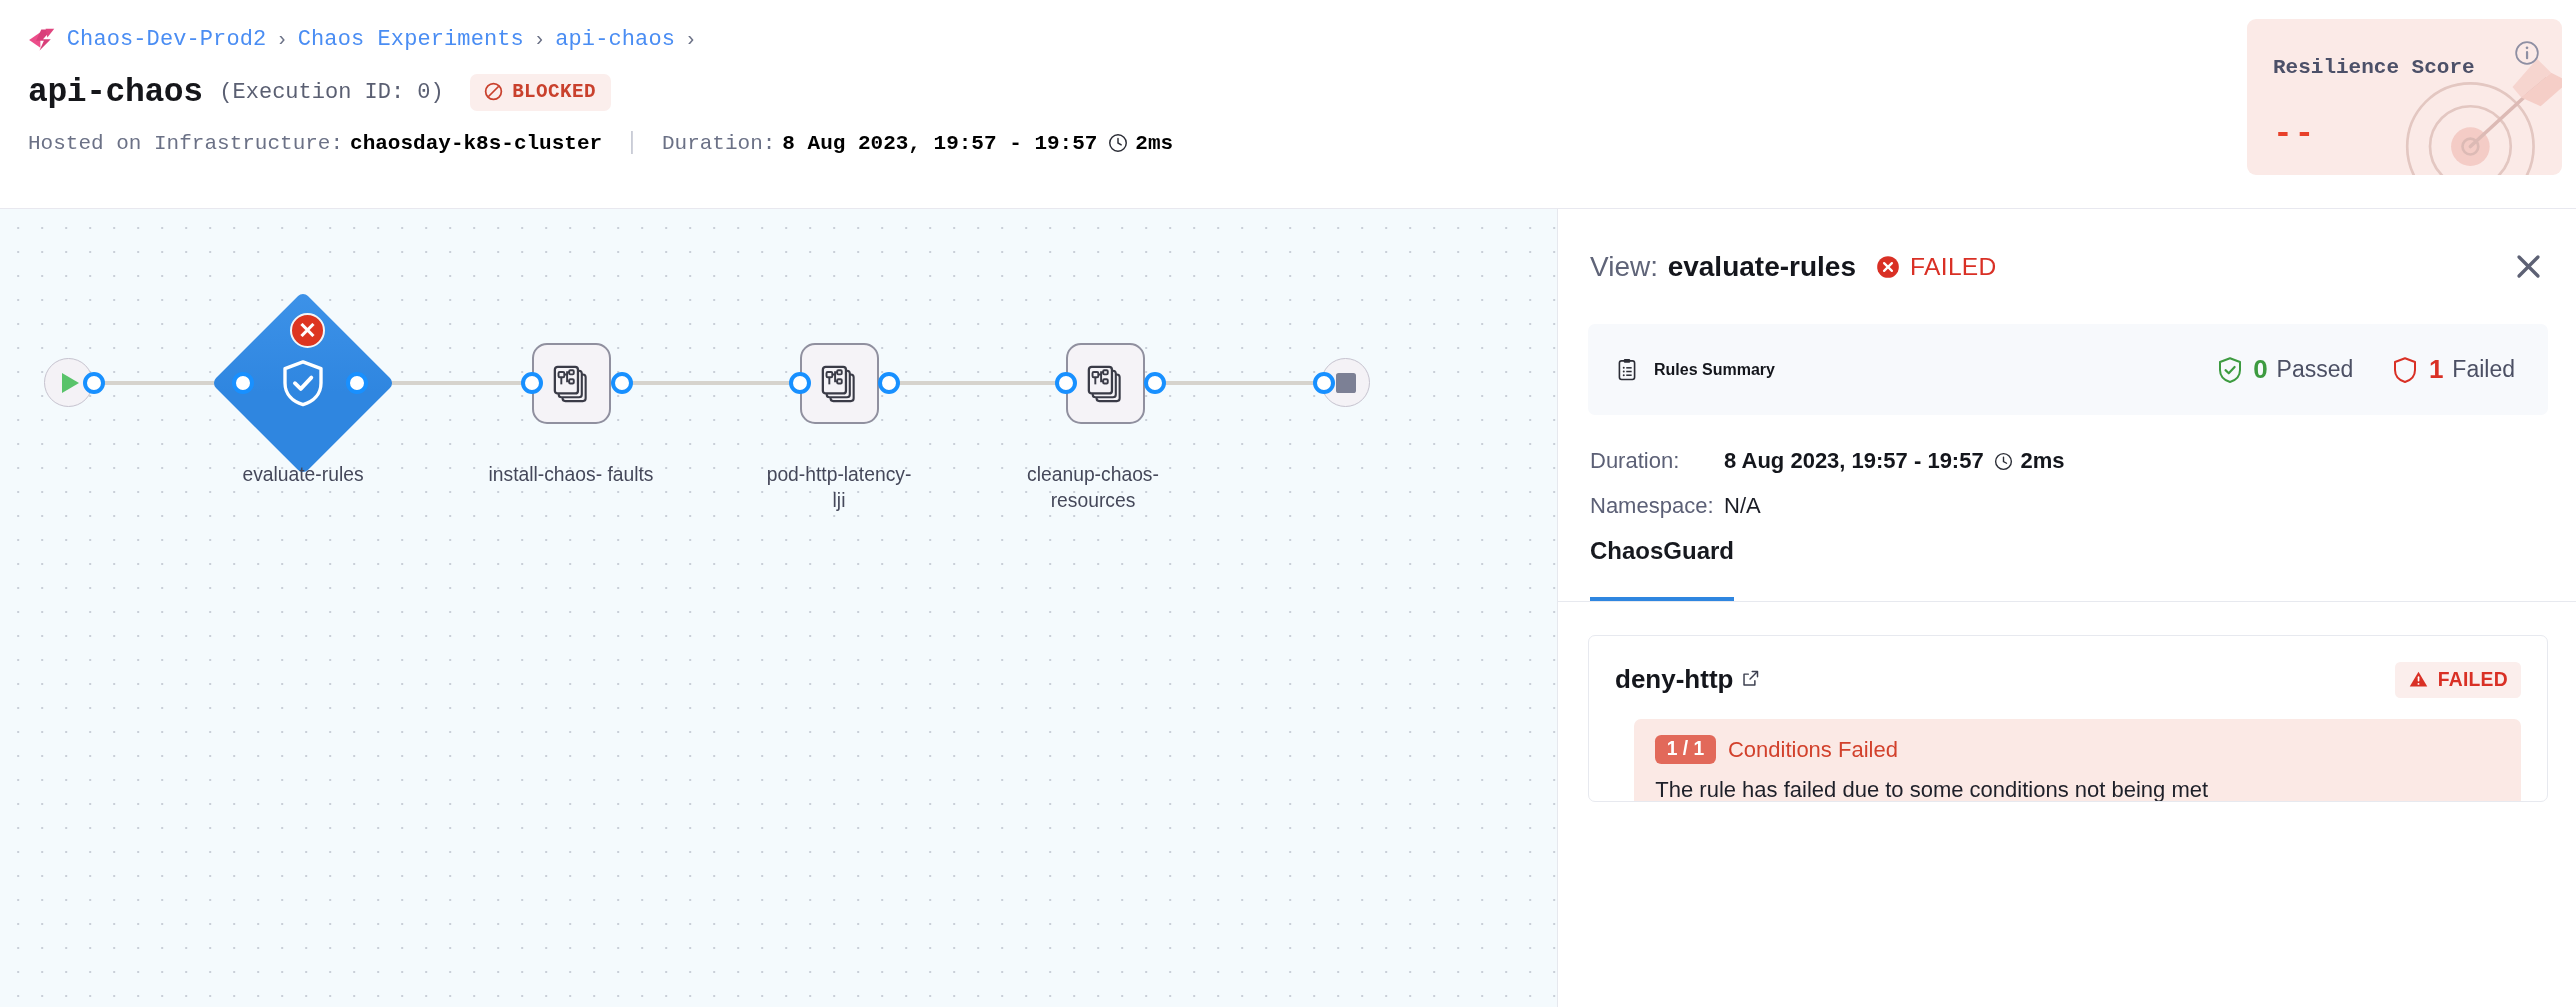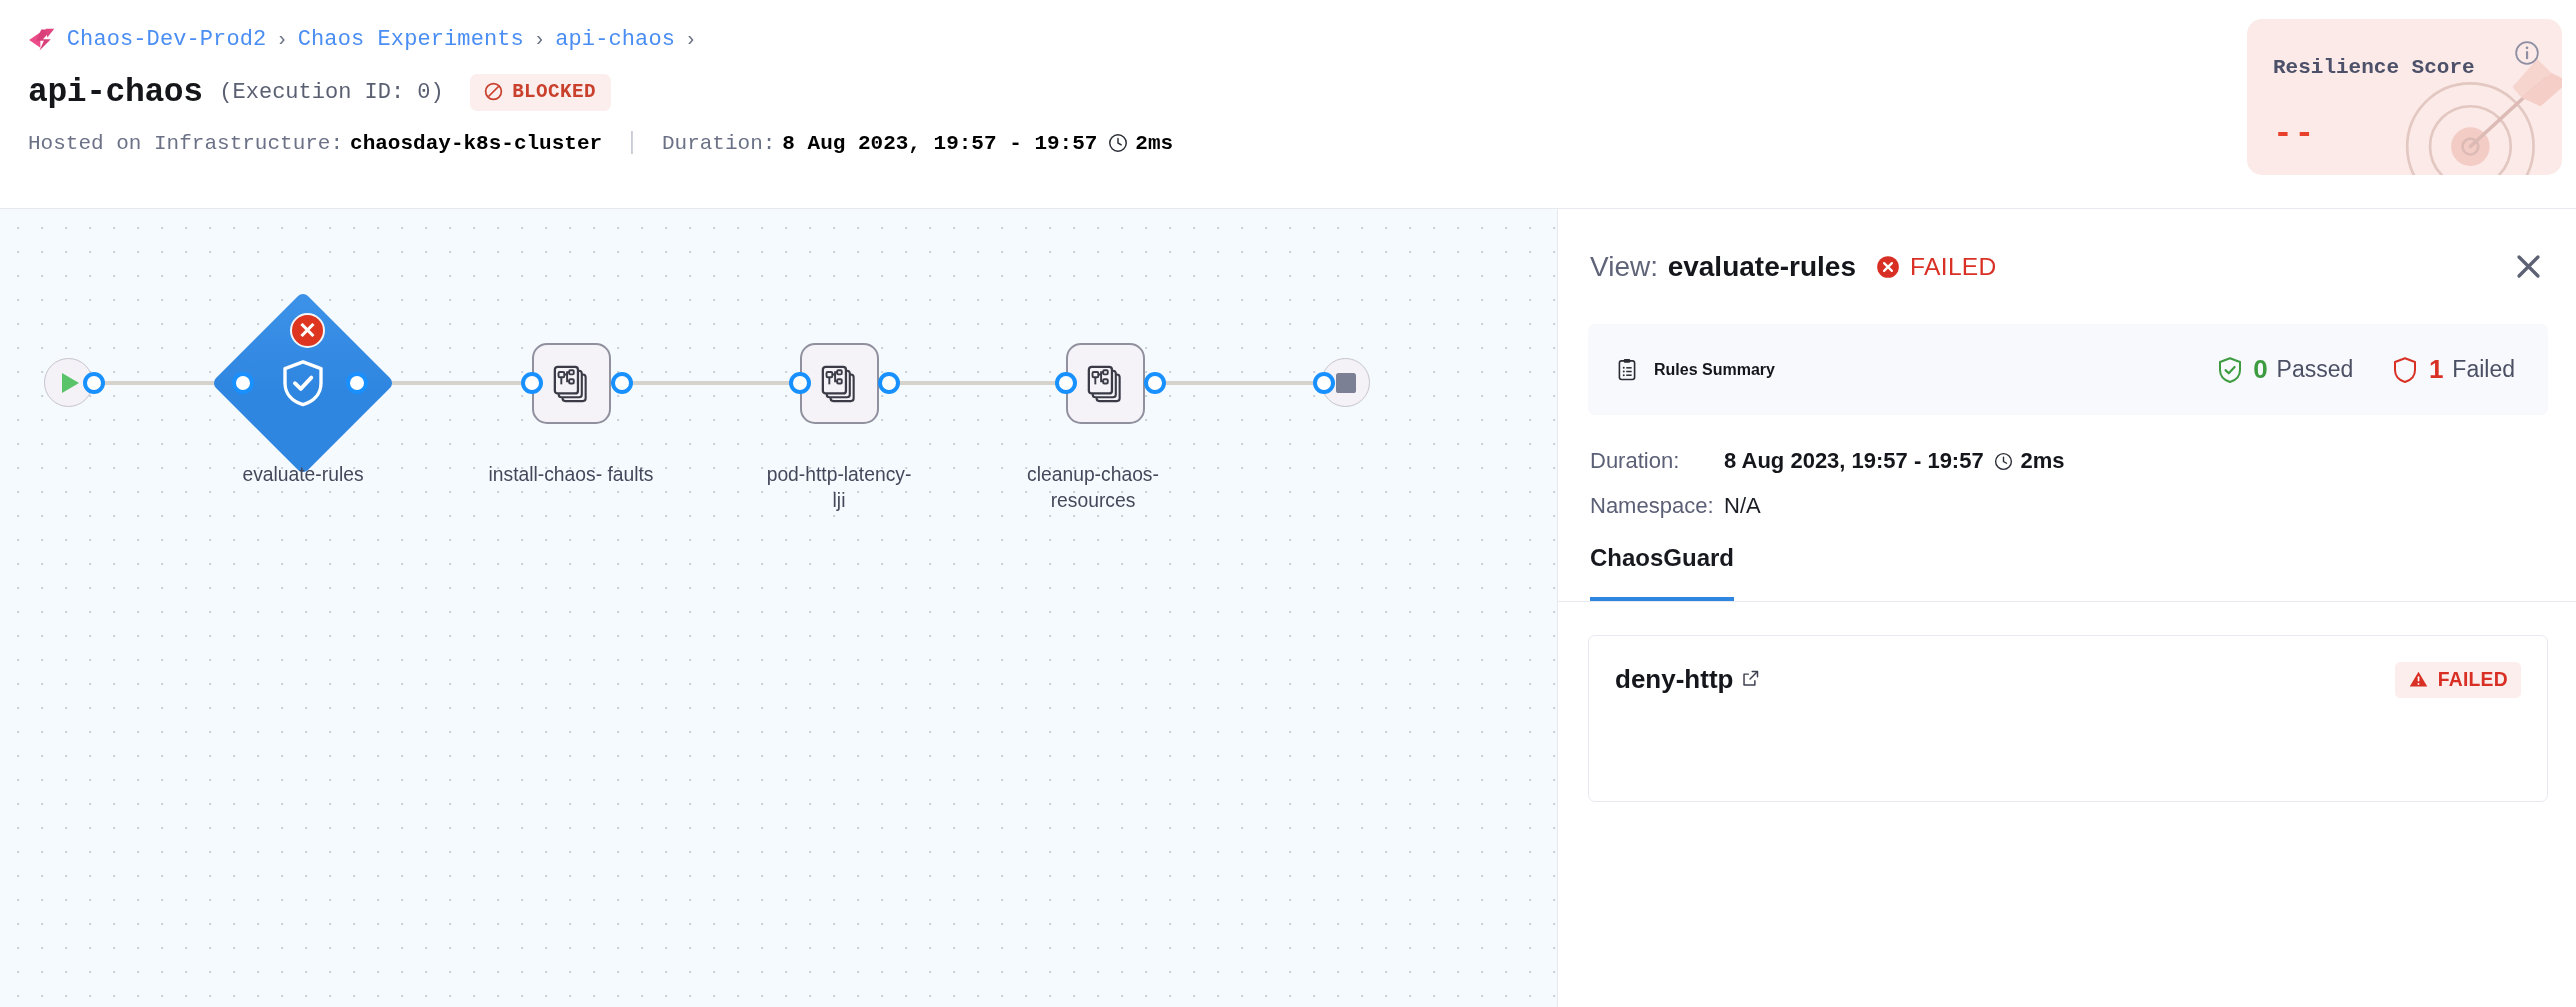--- a/index.html
+++ b/index.html
@@ -49,21 +49,21 @@
   }
   .meta-strong { color: #000000; font-weight: bold; text-align: right; }
   .meta-div { color: #c9ccd6; margin: 0 23px; font-size: 23px; }
   .meta-gap { display:inline-block; width:7px; }
   .clock-ic { margin: 0 6.2px 0 9.7px; vertical-align: -2.6px; }
 
   
   .resil-card {
     position: absolute; top: 19.3px; right: 14px;
     width: 315px; height: 156px;
-    background: #fbeae7; border-radius: 15px; overflow: hidden;
+    background: #fbeae7; border-radius: 9px; overflow: hidden;
   }
   .resil-title {
     position: absolute; left: 26px; top: 37px;
     font-size: 21px; font-weight: bold; color: #4c5068;
   }
   .resil-value {
     position: absolute; left: 26px; top: 97px;
     font-size: 33px; font-weight: bold; color: #e8402a; letter-spacing: 1.8px;
   }
   .resil-info { position: absolute; right: 21px; top: 19.3px; }
@@ -159,21 +159,21 @@
   .kv-key { width: 134px; color: #5c6076; }
   .kv-val { color: #14161c; font-weight: bold; display:flex; align-items:center; }
   .kv-val.plain { font-weight: normal; color:#1b1d25; }
 
   .tabs {
     margin-top: 19.3px; border-bottom: 1.8px solid #e7e9ef; padding: 0 0 0 32px;
     height: 63px; display:flex; align-items: flex-end;
   }
   .tab {
     font-size: 24px; font-weight: bold; color: #17191f;
-    padding-bottom: 25px; border-bottom: 4.4px solid transparent; cursor: pointer;
+    padding-bottom: 32px; border-bottom: 4.4px solid transparent; cursor: pointer;
   }
   .tab.active { border-bottom-color: #2f86e0; }
 
   .rule-card {
     margin: 33px 28px 0 30px; border: 0.9px solid #e7e9ef; border-radius: 7px;
     padding: 26px 26px 0 26px; height: 167px; overflow: hidden;
   }
   .rule-head { display: flex; align-items: center; }
   .rule-name { font-size: 26px; font-weight: bold; color: #14161c; }
   .rule-ext { margin-left: 7px; }
@@ -442,17 +442,24 @@
         </span>
         <span class="rule-badge">
           <svg width="21" height="21" viewBox="0 0 24 24">
             <path d="M12 3.2 L22 20 H2 Z" fill="#d93025"></path>
             <rect x="11.1" y="8.4" width="1.9" height="6" rx=".9" fill="#fff"></rect>
             <circle cx="12" cy="17" r="1.1" fill="#fff"></circle>
           </svg>
           <span class="rule-badge-text">FAILED</span>
         </span>
       </div>
+      <div class="cond-box">
+        <div class="cond-top">
+          <span class="cond-chip">1 / 1</span>
+          <span class="cond-label">Conditions Failed</span>
+        </div>
+        <div class="cond-desc">The rule has failed due to some conditions not being met</div>
+      </div>
     </div>
 
   </div>
 </div>
 
 
 </body></html>

